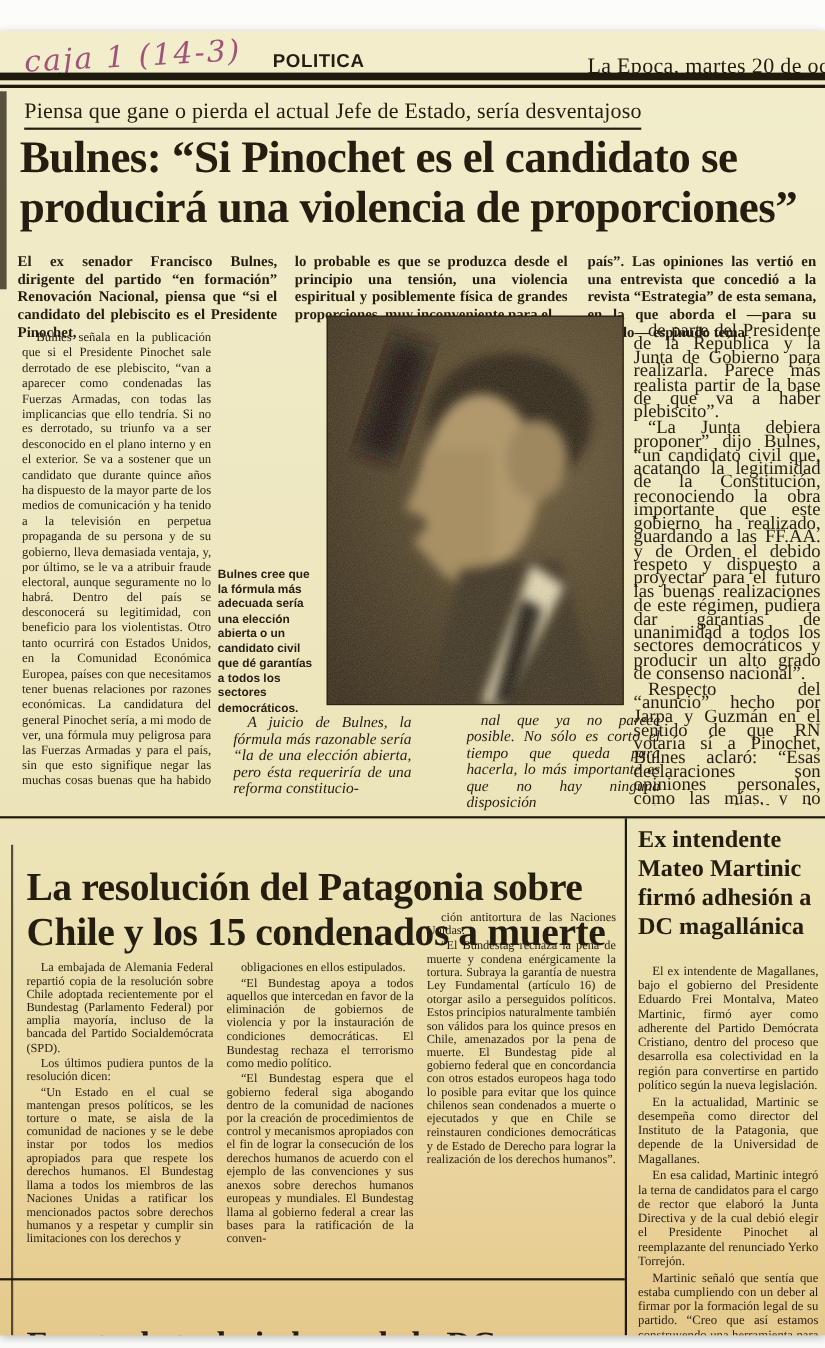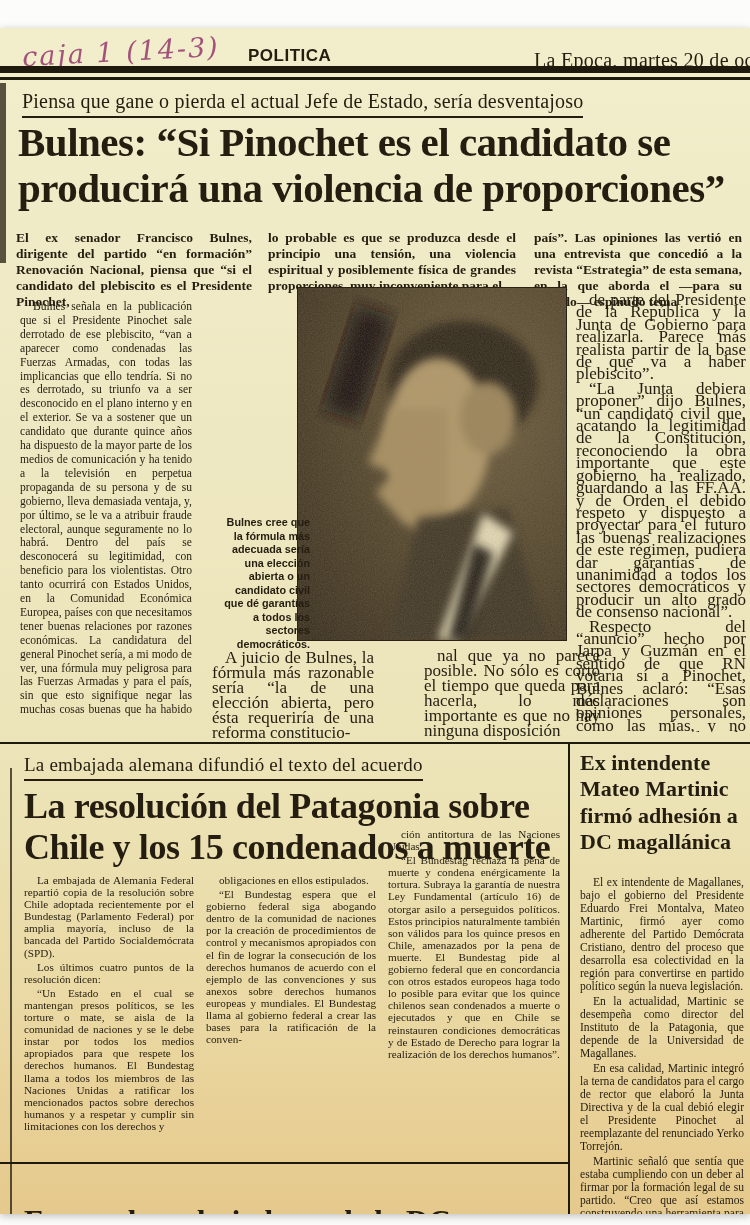--- a/index.html
+++ b/index.html
@@ -19,25 +19,25 @@
   .kicker{font-size:20px;letter-spacing:.2px;white-space:nowrap;border-bottom:2px solid #241d10;padding-bottom:3px;}
   .h1{font-weight:bold;font-size:41px;line-height:1.1;letter-spacing:-.5px;white-space:nowrap;}
   .h2{font-weight:bold;font-size:36px;line-height:1.12;letter-spacing:-.4px;white-space:nowrap;}
   .h3{font-weight:bold;font-size:31px;white-space:nowrap;}
   .sidebar-h{font-weight:bold;font-size:22px;line-height:1.2;}
   
   .lede p{margin:2px;font-weight:bold;font-size:13.5px;line-height:16px;text-align:justify;}
   .bodycol p{margin:0 0 2px 0;text-indent:13px;text-align:justify;}
   .col-a1-left p{font-size:11.6px;line-height:13.9px;}
   .col-a1-right p{font-size:17px;line-height:12.4px;}
-  .col-a1-mid p{font-size:17px;line-height:15px;}
+  .col-a1-mid p{font-size:14px;line-height:15px;font-style:italic;}
   .col-a2 p{font-size:11.2px;line-height:12.1px;}
   .col-a3 p{font-size:11.6px;line-height:13px;}
   .caption{font-family:"Liberation Sans", sans-serif;font-weight:bold;font-size:10.8px;line-height:13.5px;
-           text-align:right;margin-left:20px;}
+           }
   .byline{font-size:11px;letter-spacing:.4px;}
   .byline b{font-weight:bold;}
   .photo-frame{border:1px solid #2a2212;overflow:hidden;background:#473a26;}
   .edge{background:#241d10;opacity:.75;}
   .white-top{position:absolute;left:0;top:0;width:750px;height:28px;background:#fcfcfb;}
   .white-bot{position:absolute;left:0;top:1214px;width:750px;height:11px;background:#fcfcfb;}
 </style>
 </head>
 <body>
 
@@ -117,31 +117,31 @@
     <div class="abs bodycol col-a1-right" style="left:576px;top:266px;width:170px;height:438px;overflow:hidden;">
       <p>de parte del Presidente de la República y la Junta de Gobierno para realizarla. Parece más realista partir de la base de que va a haber plebiscito”.</p>
       <p>“La Junta debiera proponer” dijo Bulnes, “un candidato civil que, acatando la legitimidad de la Constitución, reconociendo la obra importante que este gobierno ha realizado, guardando a las FF.AA. y de Orden el debido respeto y dispuesto a proyectar para el futuro las buenas realizaciones de este régimen, pudiera dar garantías de unanimidad a todos los sectores democráticos y producir un alto grado de consenso nacional”.</p>
       <p>Respecto del “anuncio” hecho por Jarpa y Guzmán en el sentido de que RN votaría sí a Pinochet, Bulnes aclaró: “Esas declaraciones son opiniones personales, como las mías, y no opiniones oficiales de Renovación Nacional, que hasta ahora propicia para el plebiscito un candidato que encuentre amplio apoyo de los distintos sectores democráticos y que acordó no tomar resoluciones definitivas hasta que el partido esté legalmente constituido”.</p>
     </div>
 
     <div class="abs rule" style="left:0;top:714px;width:750px;height:2px;"></div>
     <div class="abs rule" style="left:568px;top:716px;width:2px;height:470px;"></div>
     <div class="abs edge" style="left:10px;top:740px;width:2px;height:446px;"></div>
 
-    <div class="abs kicker" style="left:24px;top:726px;font-size:19px;">La embajada alemana difundió el texto del acuerdo</div>
     <div class="abs h2" style="left:24px;top:758px;">La resolución del Patagonia sobre</div>
     <div class="abs h2" style="left:24px;top:799px;">Chile y los 15 condenados a muerte</div>
 
     <div class="abs bodycol col-a2" style="left:24px;top:846px;width:170px;height:284px;overflow:hidden;">
       <p>La embajada de Alemania Federal repartió copia de la resolución sobre Chile adoptada recientemente por el Bundestag (Parlamento Federal) por amplia mayoría, incluso de la bancada del Partido Socialdemócrata (SPD).</p>
-      <p>Los últimos cuatro puntos de la resolución dicen:</p>
+      <p>Los últimos pudiera puntos de la resolución dicen:</p>
       <p>“Un Estado en el cual se mantengan presos políticos, se les torture o mate, se aisla de la comunidad de naciones y se le debe instar por todos los medios apropiados para que respete los derechos humanos. El Bundestag llama a todos los miembros de las Naciones Unidas a ratificar los mencionados pactos sobre derechos humanos y a respetar y cumplir sin limitaciones con los derechos y</p>
     </div>
     <div class="abs bodycol col-a2" style="left:206px;top:846px;width:170px;height:284px;overflow:hidden;">
       <p>obligaciones en ellos estipulados.</p>
+      <p>“El Bundestag apoya a todos aquellos que intercedan en favor de la eliminación de gobiernos de violencia y por la instauración de condiciones democráticas. El Bundestag rechaza el terrorismo como medio político.</p>
       <p>“El Bundestag espera que el gobierno federal siga abogando dentro de la comunidad de naciones por la creación de procedimientos de control y mecanismos apropiados con el fin de lograr la consecución de los derechos humanos de acuerdo con el ejemplo de las convenciones y sus anexos sobre derechos humanos europeas y mundiales. El Bundestag llama al gobierno federal a crear las bases para la ratificación de la conven-</p>
     </div>
     <div class="abs bodycol col-a2" style="left:388px;top:800px;width:172px;height:284px;overflow:hidden;">
       <p>ción antitortura de las Naciones Unidas.</p>
       <p>“El Bundestag rechaza la pena de muerte y condena enérgicamente la tortura. Subraya la garantía de nuestra Ley Fundamental (artículo 16) de otorgar asilo a perseguidos políticos. Estos principios naturalmente también son válidos para los quince presos en Chile, amenazados por la pena de muerte. El Bundestag pide al gobierno federal que en concordancia con otros estados europeos haga todo lo posible para evitar que los quince chilenos sean condenados a muerte o ejecutados y que en Chile se reinstauren condiciones democráticas y de Estado de Derecho para lograr la realización de los derechos humanos”.</p>
     </div>
 
     <div class="abs sidebar-h" style="left:580px;top:722px;width:168px;">Ex intendente Mateo Martinic firmó adhesión a DC magallánica</div>
     <div class="abs bodycol col-a3" style="left:580px;top:848px;width:164px;height:338px;overflow:hidden;">
       <p>El ex intendente de Magallanes, bajo el gobierno del Presidente Eduardo Frei Montalva, Mateo Martinic, firmó ayer como adherente del Partido Demócrata Cristiano, dentro del proceso que desarrolla esa colectividad en la región para convertirse en partido político según la nueva legislación.</p>

